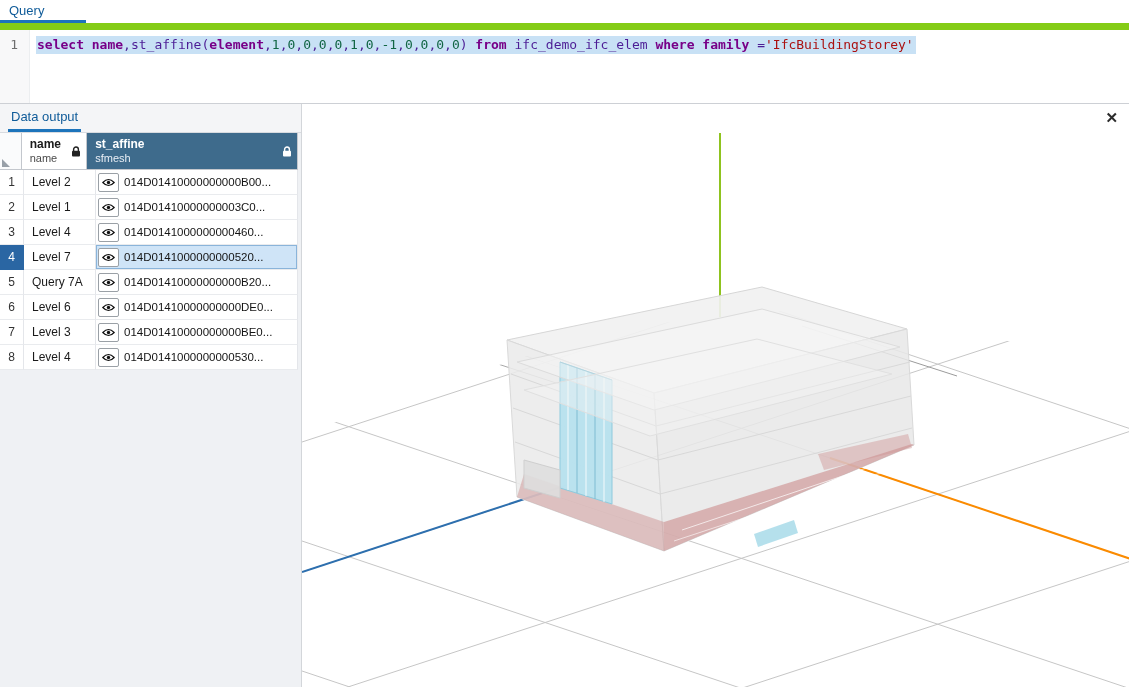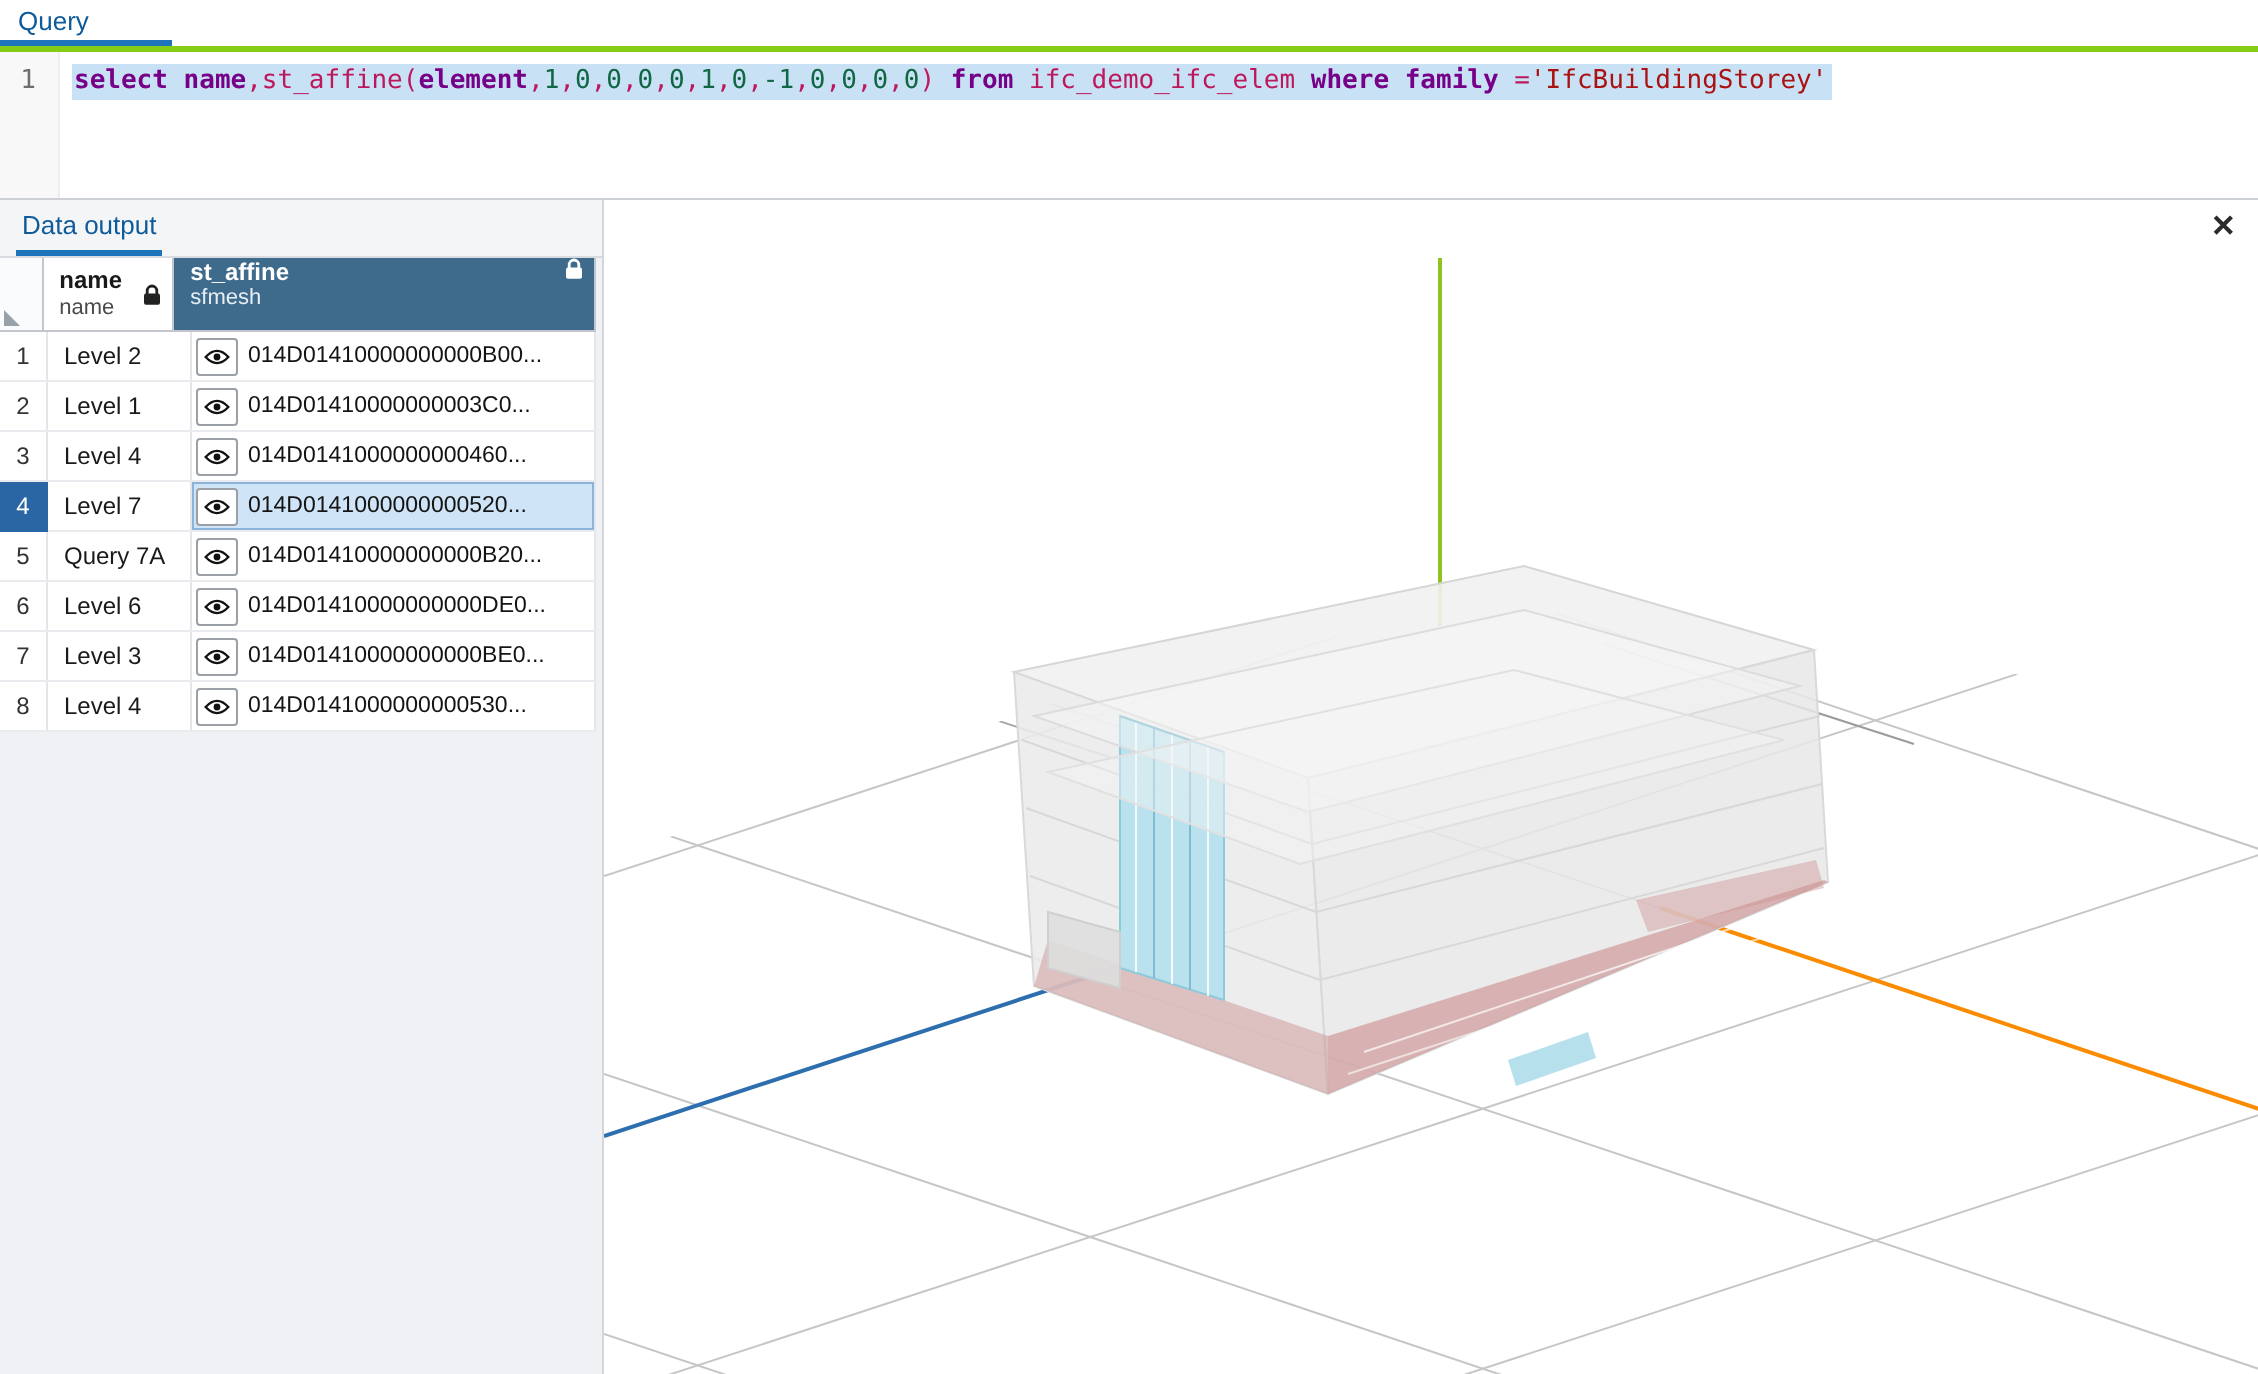--- a/index.html
+++ b/index.html
@@ -1,54 +1,54 @@
 <!DOCTYPE html>
 <html style="--accent_blue: #1d74bb; --tab_text: #0f5b99; --header_selected_bg: #3e6b8c; --row_selected_bg: #2a66a3; --cell_selected_bg: #cfe4f7; --sql_selection_bg: #c8e1f5; --kw: #770088; --num: #116644; --str: #aa1111; --axis_green: #8fc31f; --axis_blue: #2d6fae; --axis_orange: #fb8b00;"><head>
 <meta charset="utf-8">
 <style>
   html,body{margin:0;padding:0;background:#fff;}
   .app{position:relative;width:1129px;height:687px;background:#fff;overflow:hidden;
        font-family:"Liberation Sans",sans-serif;color:#1a1a1a;}
 
   
-  .tabbar{height:23px;border-bottom:3px solid #84cc16;display:flex;background:#fff;}
+  .tabbar{height:23px;border-bottom:7px solid #84cc16;display:flex;background:#fff;}
   .qtab{width:86px;box-sizing:border-box;padding:3px 0 0 9px;font-size:13px;
         color:var(--tab_text);border-bottom:3px solid var(--accent_blue);cursor:pointer;}
 
   
   .editor{height:73px;display:flex;background:#fff;
           font-family:"DejaVu Sans Mono",monospace;font-size:13px;}
   .gutter{width:30px;background:#f8f8f9;color:#6e6e6e;text-align:right;
           padding:7px 11px 0 0;box-sizing:border-box;border-right:1px solid #eceef0;}
   .codearea{padding:7px 0 0 6px;white-space:nowrap;}
   .codeline{background:var(--sql_selection_bg);padding:1px 2px 2px 1px;}
   .tk-k{color:var(--kw);font-weight:bold;}
   .tk-n{color:var(--num);}
   .tk-s{color:var(--str);}
-  .tk-p{color:#be185d;}
+  .tk-p{color:#4c1d95;}
 
   
   .bottom{display:flex;height:590px;border-top:1px solid #cdd0d5;box-sizing:border-box;}
   .leftpanel{width:301px;box-sizing:border-box;background:#eff1f4;}
   .panelhead{height:29px;box-sizing:border-box;border-bottom:1px solid #d8dbe0;
              background:#f4f5f7;padding-left:8px;}
   .ptab{display:inline-block;font-size:13px;color:var(--tab_text);
         padding:5px 3px 4px;border-bottom:3px solid var(--accent_blue);
         box-sizing:border-box;height:100%;cursor:pointer;}
 
   
   .grid{width:298px;background:#fff;font-size:12px;}
   .ghrow{display:flex;height:37px;}
   .gh{box-sizing:border-box;border-right:1px solid #c3c7cd;border-bottom:1px solid #c3c7cd;}
   .corner{width:24px;background:#fafbfc;position:relative;cursor:pointer;}
   .tri{position:absolute;left:2px;bottom:2px;width:0;height:0;
        border-bottom:8px solid #98a0a8;border-right:8px solid transparent;}
   .namehead{width:72px;background:#fff;display:flex;align-items:center;padding-left:8px;cursor:pointer;}
   .affhead{width:234px;background:var(--header_selected_bg);color:#fff;display:flex;
-           align-items:flex-start;padding-left:8px;cursor:pointer;}
+           align-items:center;padding-left:8px;cursor:pointer;}
   .ghtext{line-height:1.18;}
   .cname{font-weight:bold;font-size:12px;}
   .ctype{font-size:11px;}
   .namehead .ctype{color:#4a4a4a;}
   .affhead .ctype{color:#e8eef5;}
   .lock{margin-left:auto;margin-right:5px;display:flex;}
   .namehead .lock{color:#222;}
   .affhead .lock{color:#fff;}
 
   .grow{display:flex;height:25px;background:#fff;}

